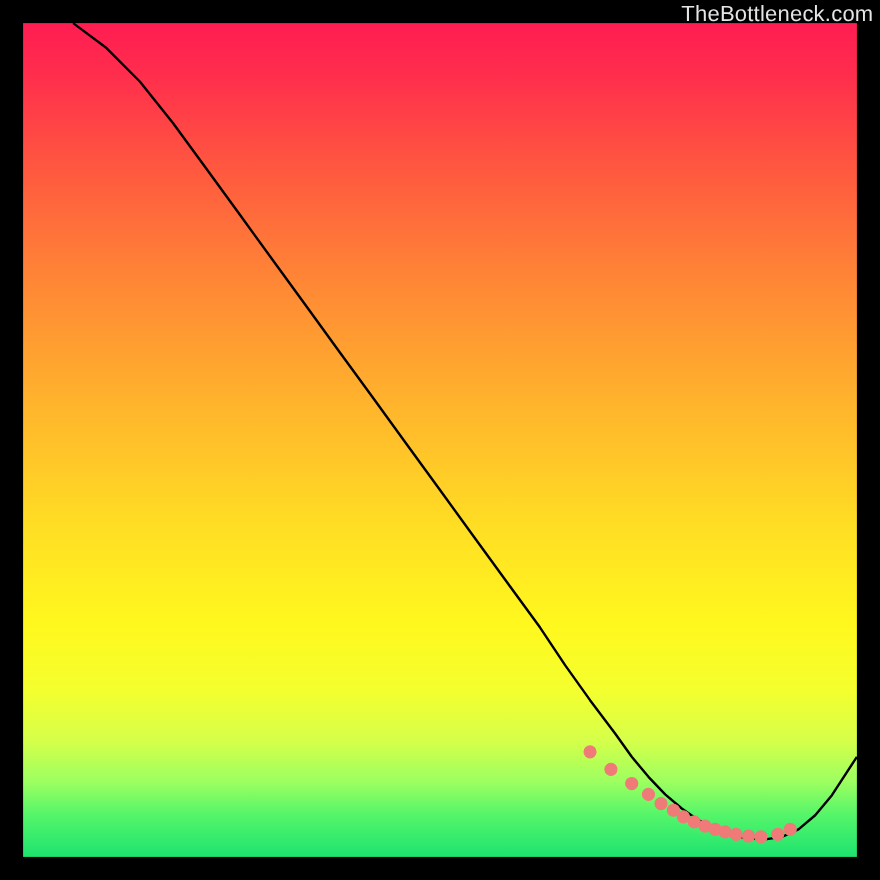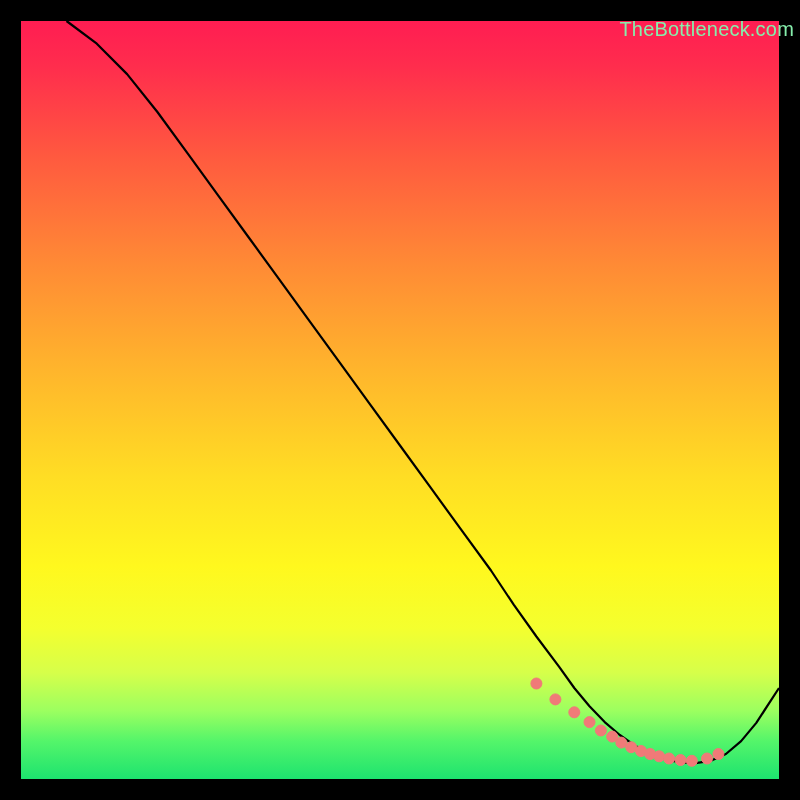--- a/index.html
+++ b/index.html
@@ -37,23 +37,23 @@
       #fff81e 72%,
       #f4ff2e 80%,
       #d6ff4a 86%,
       #9cff60 91%,
       #54f56a 95%,
       #1de36f 100%
     );
   }
   .watermark {
     position: absolute;
-    top: 18px;
+    top: 2px;
     right: 6px;
-    color: #86efac;
+    color: #e5e5e5;
     font-size: 20px;
     font-weight: 400;
     letter-spacing: 0.2px;
     pointer-events: none;
     user-select: none;
   }
   svg.curve {
     position: absolute;
     left: 0;
     top: 0;

